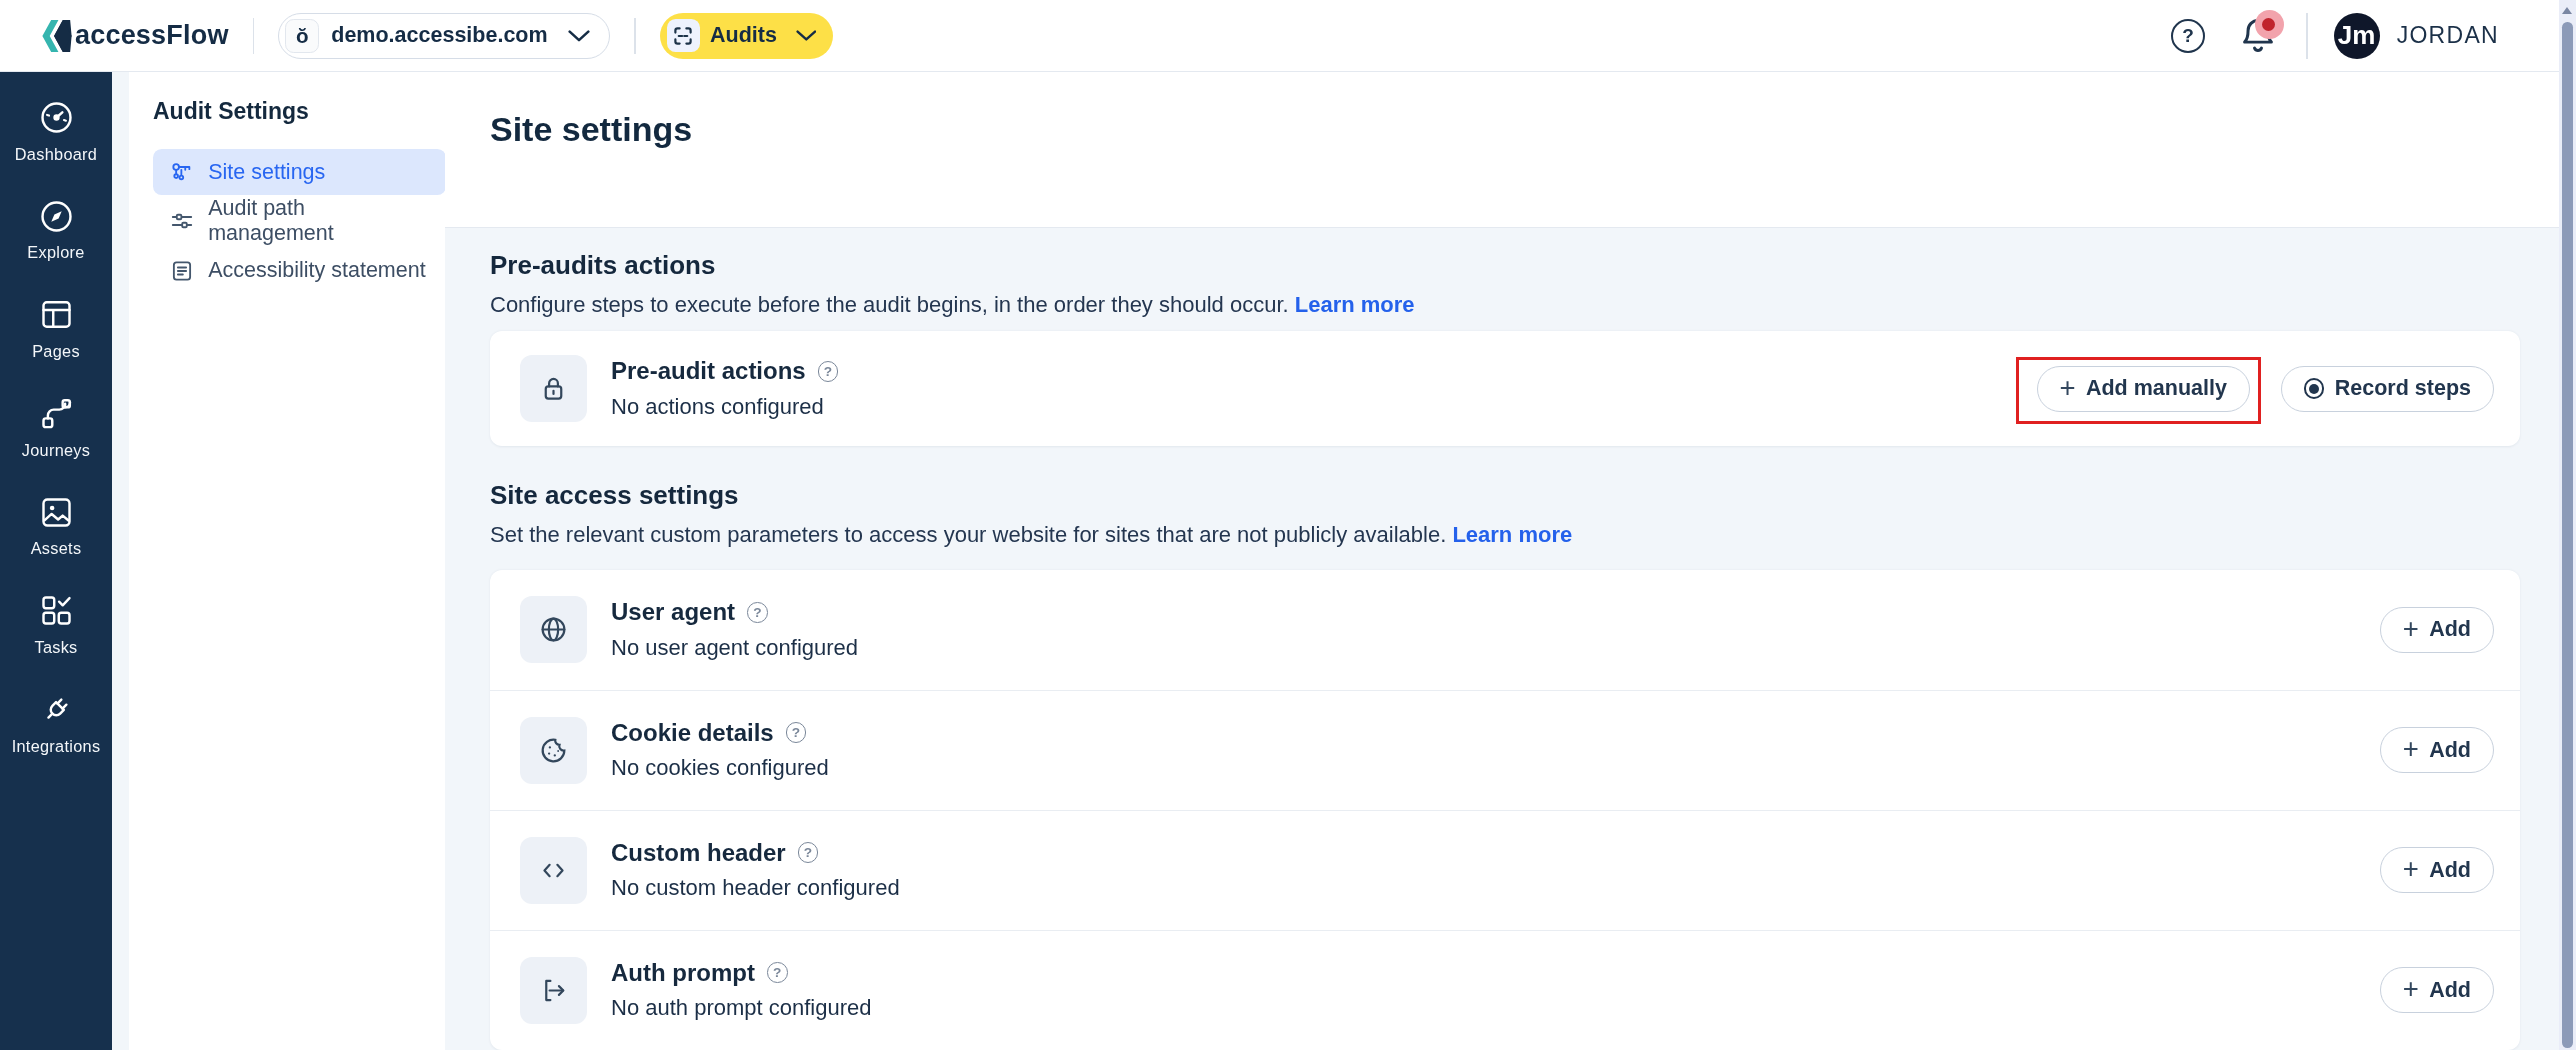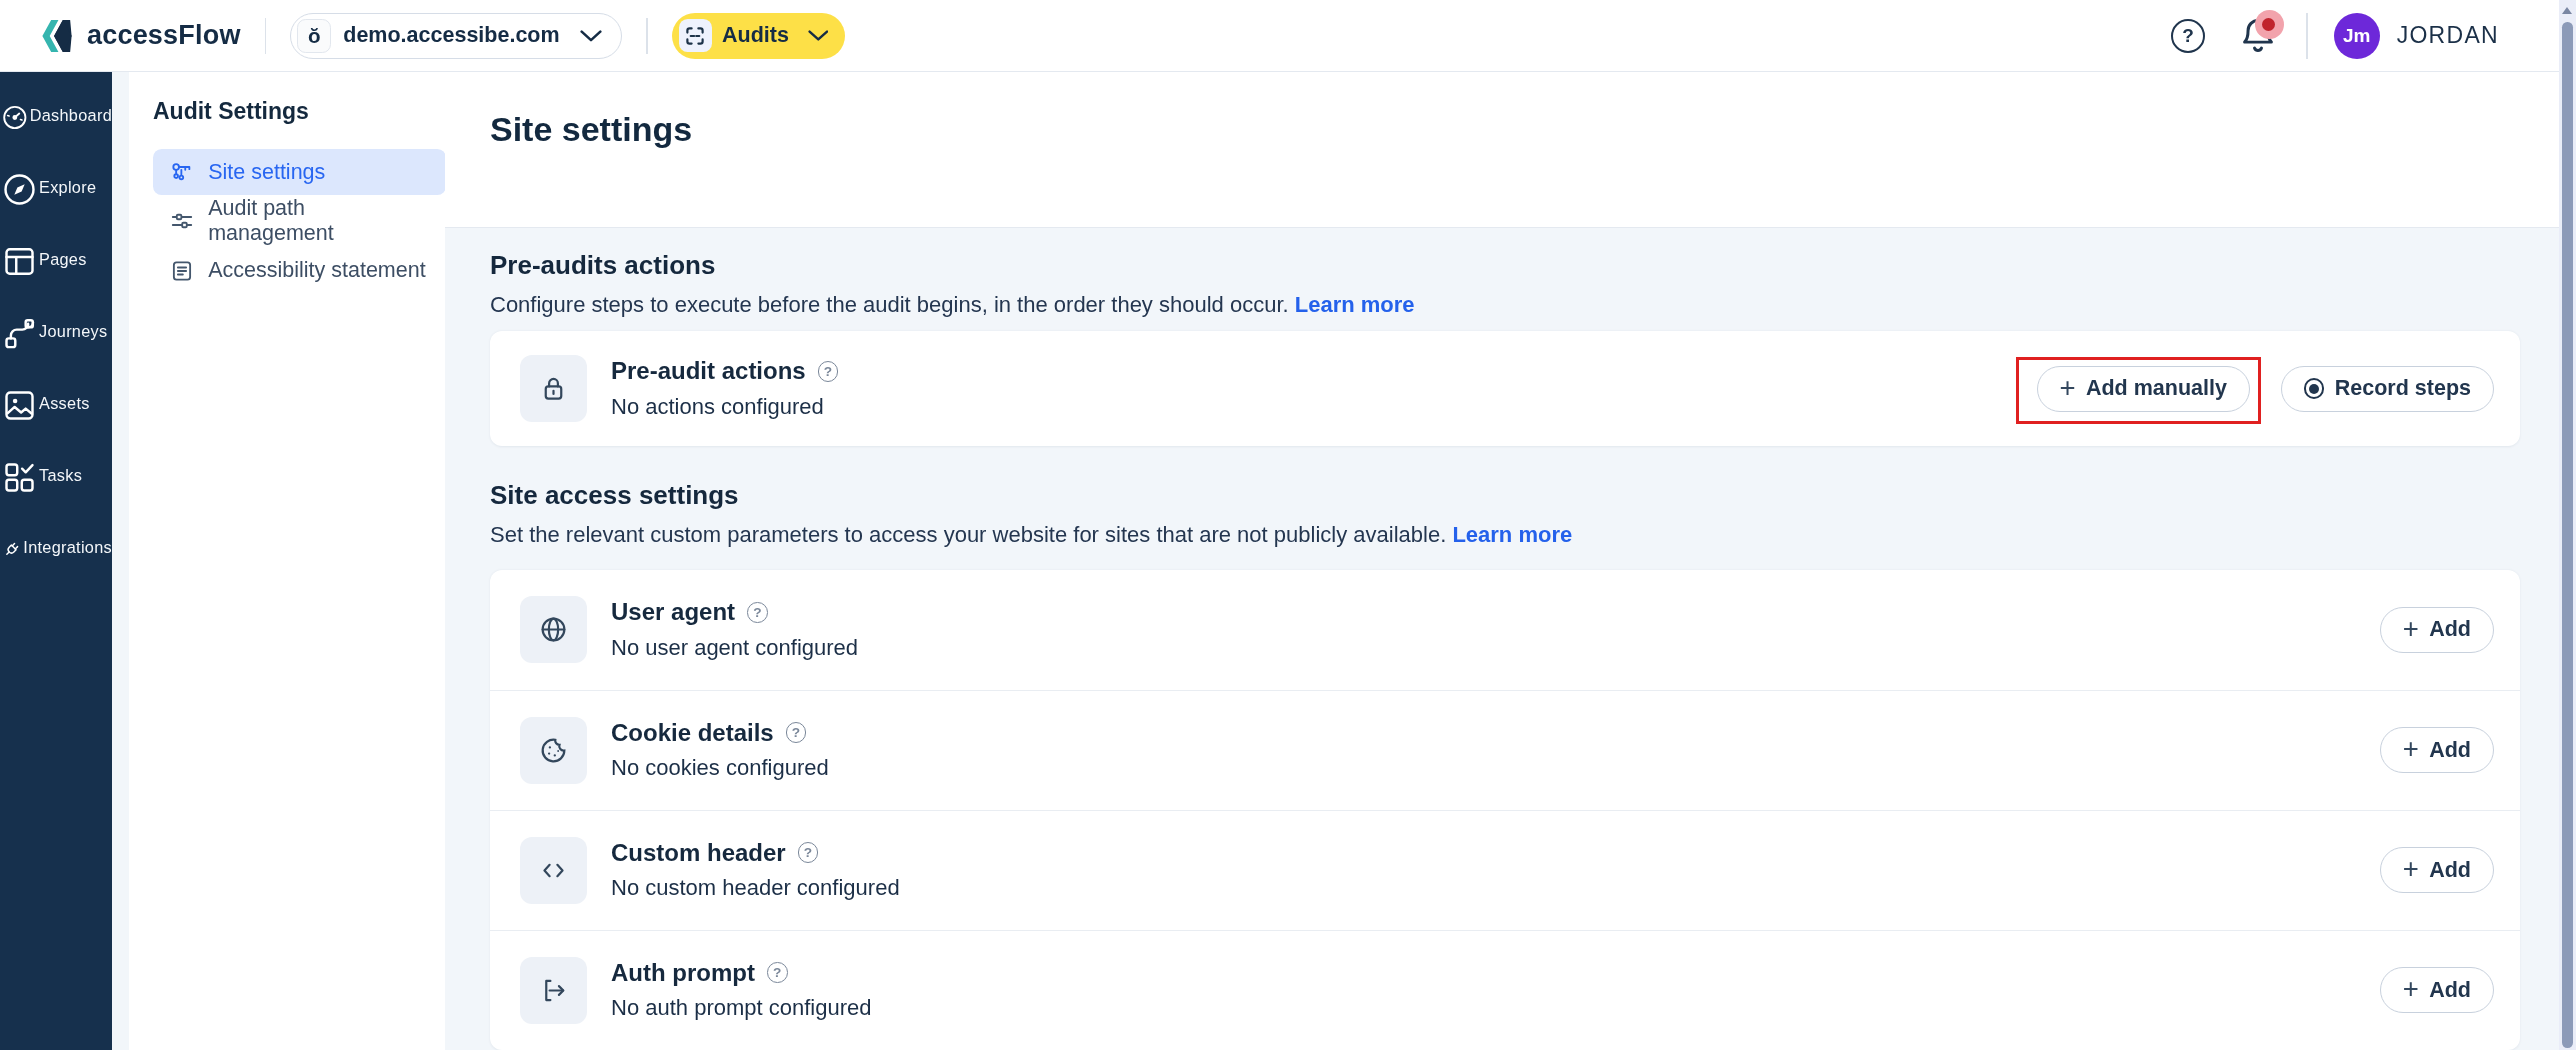--- a/index.html
+++ b/index.html
@@ -3,48 +3,48 @@
 <meta charset="utf-8">
 <style>
   * { margin:0; padding:0; box-sizing:border-box; }
   html,body { width:2576px; height:1050px; overflow:hidden; background:#F2F6FA;
     font-family:"Liberation Sans", sans-serif; color:#16304D; }
   .app { position:relative; width:2576px; height:1050px; }
 
   
   .topbar { position:absolute; left:0; top:0; width:2559px; height:72px; background:#fff;
     border-bottom:1.7px solid #E4E9F0; display:flex; align-items:center; z-index:5; }
-  .logo { display:flex; align-items:center; gap:12px; margin-left:39px; }
+  .logo { display:flex; align-items:center; margin-left:39px; }
   .logo svg { display:block; }
   .brand { font-size:27px; font-weight:700; color:#152C45; letter-spacing:0.2px; }
   .vdiv { width:1.7px; height:36px; background:#DCE2EA; margin:0 24px; }
   .pill { display:flex; align-items:center; height:46px; border-radius:24px; cursor:pointer; }
   .pill.site { background:#fff; border:1.7px solid #D6DDE7; padding:0 19px 0 6px; gap:12px; }
   .favtile { width:34px; height:34px; border:1.7px solid #E2E7EE; background:#FAFBFC; border-radius:8.6px;
     display:flex; align-items:center; justify-content:center; font-size:20.6px; font-weight:700; color:#152C45; }
   .pill-label { font-size:21.5px; font-weight:700; color:#152C45; }
   .chev { margin-left:8.6px; display:flex; }
   .pill.product { background:#fde047; padding:0 17px 0 6.9px; gap:10.3px; }
   .scantile { width:33px; height:33px; border-radius:8.6px; background:#EEF2FD; display:flex; align-items:center; justify-content:center; }
   .topbar-right { margin-left:auto; display:flex; align-items:center; margin-right:60px; }
   .iconbtn { background:none; border:none; cursor:pointer; display:flex; align-items:center; justify-content:center; }
   .help-circ { width:34px; height:34px; border:2.6px solid #20354D; border-radius:50%; display:flex; align-items:center;
     justify-content:center; font-size:19px; font-weight:700; color:#20354D; }
   .bellwrap { position:relative; margin-left:34px; width:38px; height:41px; }
   .notif-halo { position:absolute; right:-6.9px; top:-5.2px; width:29px; height:29px; border-radius:50%; background:#F2A3AC; }
   .notif-dot { position:absolute; right:1.7px; top:3.4px; width:13px; height:13px; border-radius:50%; background:#C0232C; }
   .tr-div { width:1.7px; height:46px; background:#DCE2EA; margin:0 26px 0 29px; }
-  .avatar { width:46px; height:46px; border-radius:50%; background:#6d28d9; color:#fff; display:flex;
-    align-items:center; justify-content:center; font-size:19px; font-weight:700; }
+  .avatar { width:46px; height:46px; border-radius:50%; background:#0f172a; color:#fff; display:flex;
+    align-items:center; justify-content:center; font-size:26px; font-weight:700; }
   .username { margin-left:17px; font-size:23px; font-weight:500; letter-spacing:1.3px; color:#1B3048; }
 
   
   .sidebar { position:absolute; left:0; top:72px; bottom:0; width:112px; background:#16304D;
     display:flex; flex-direction:column; align-items:center; padding-top:26px; }
-  .side-item { display:flex; align-items:flex-start; margin-bottom:33px; cursor:pointer; width:100%; }
+  .side-item { display:flex; flex-direction:column; align-items:center; margin-bottom:33px; cursor:pointer; width:100%; }
   .side-item svg { display:block; }
   .side-label { margin-top:7.7px; font-size:16.3px; color:#F4F7FA; letter-spacing:0.3px; }
 
   
   .subnav { position:absolute; left:129px; top:72px; bottom:0; width:333px; background:#fff;
     border-right:1.7px solid #E7EBF1; padding:26px 15.5px 0 24px; }
   .subnav-title { font-size:23px; font-weight:700; color:#14293E; margin-bottom:24px; }
   .nav-item { display:flex; align-items:center; gap:13.7px; height:46px; padding:0 15.5px; border-radius:8.6px;
     font-size:21.5px; color:#3D4E64; cursor:pointer; margin-bottom:3.4px; }
   .nav-item svg { flex:none; }

